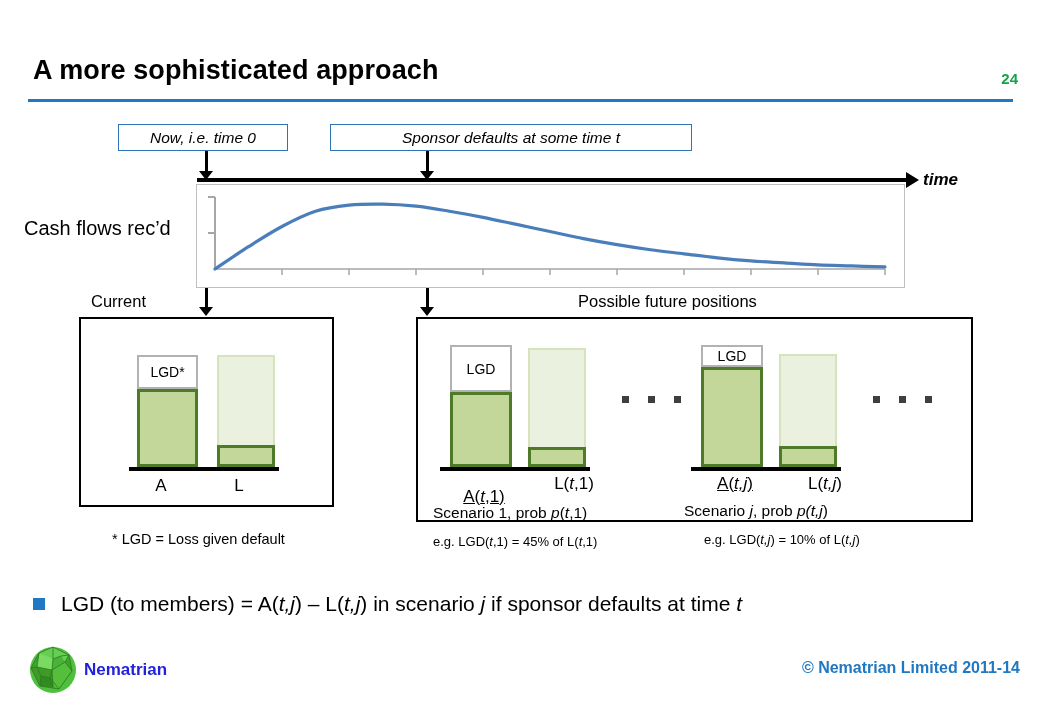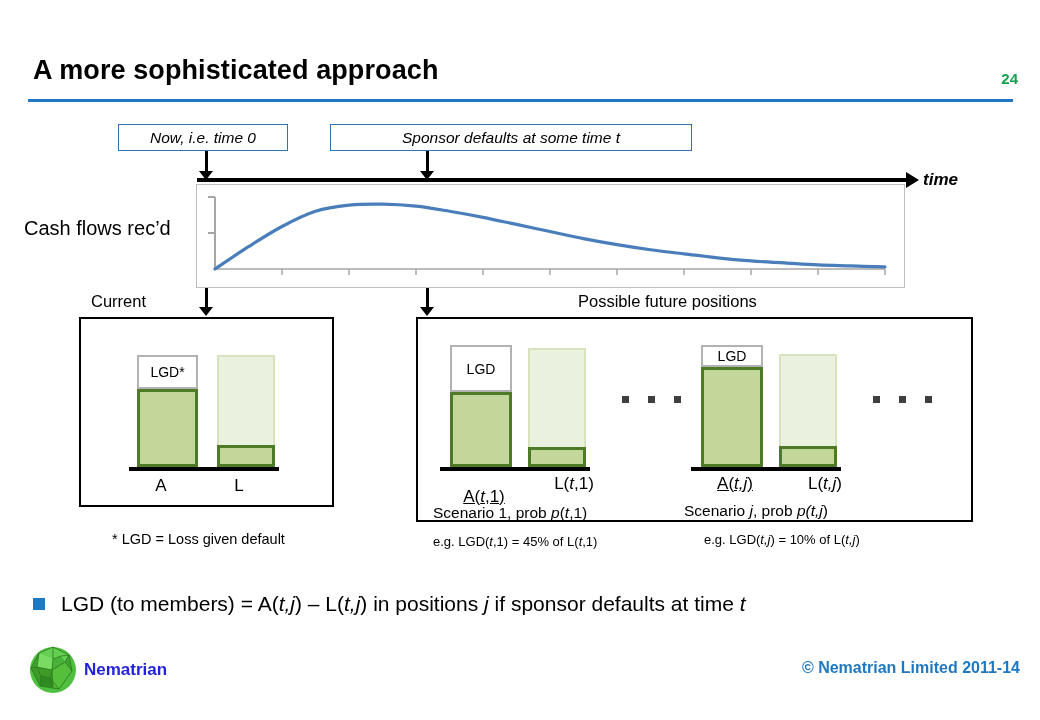--- a/index.html
+++ b/index.html
@@ -353,21 +353,21 @@
 
     <div class="ellipsis" style="left:455px; top:77px;">
       <i></i>
         <i></i>
         <i></i>
     </div>
   </div>
 
   <div id="bullet-row">
     <span id="bullet-square"></span>
-    <span id="bullet-text"><span>LGD (to members) = A(</span><i>t,j</i><span>) – L(</span><i>t,j</i><span>) in positions </span><i>j</i><span> if sponsor defaults at time </span><i>t</i></span>
+    <span id="bullet-text"><span>LGD (to members) = A(</span><i>t,j</i><span>) – L(</span><i>t,j</i><span>) in scenario </span><i>j</i><span> if sponsor defaults at time </span><i>t</i></span>
   </div>
 
   <svg id="logo-mark" viewBox="0 0 100 100">
     <circle cx="50" cy="50" r="46" fill="#4FBF3F"></circle>
     <polygon points="50,4 82,20 88,52 62,88 24,82 6,46 22,16" fill="#3FA32E"></polygon>
     <polygon points="50,4 22,16 18,44 48,50 74,34 82,20" fill="#64CF52"></polygon>
     <polygon points="18,44 6,46 24,82 50,84 48,50" fill="#3E9B27"></polygon>
     <polygon points="48,50 50,84 62,88 88,52 74,34" fill="#55BE3A"></polygon>
     <polygon points="22,16 18,44 48,50 50,28" fill="#7ADB63"></polygon>
     <polygon points="50,28 48,50 74,34 66,22" fill="#49B23A"></polygon>

